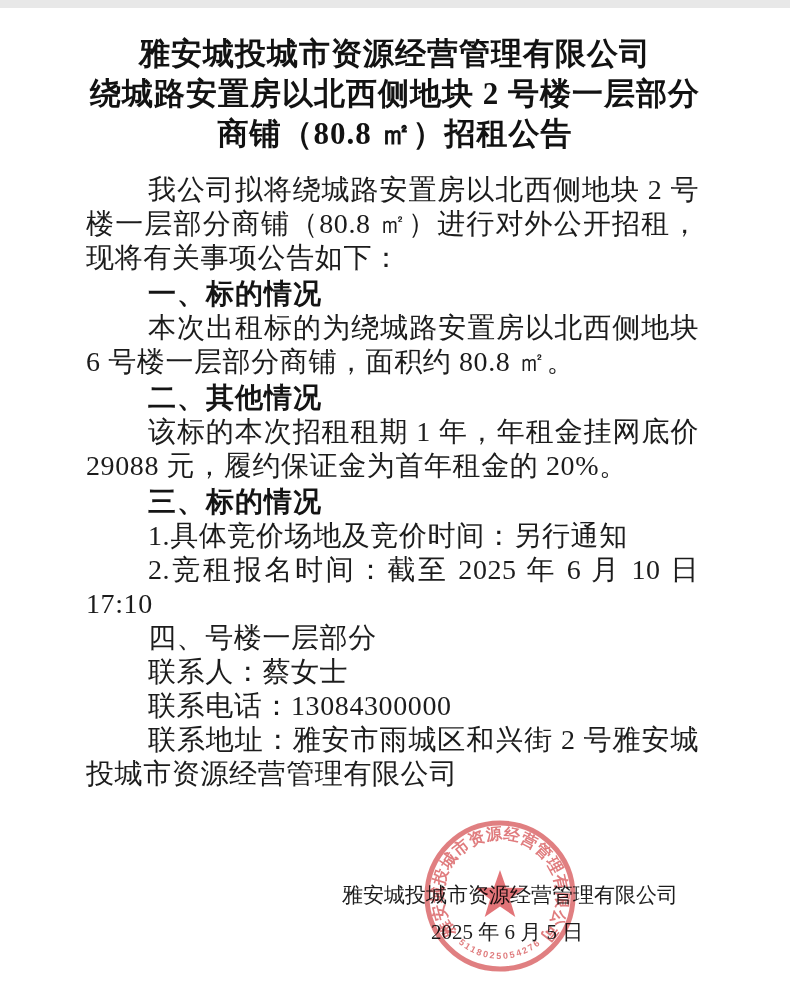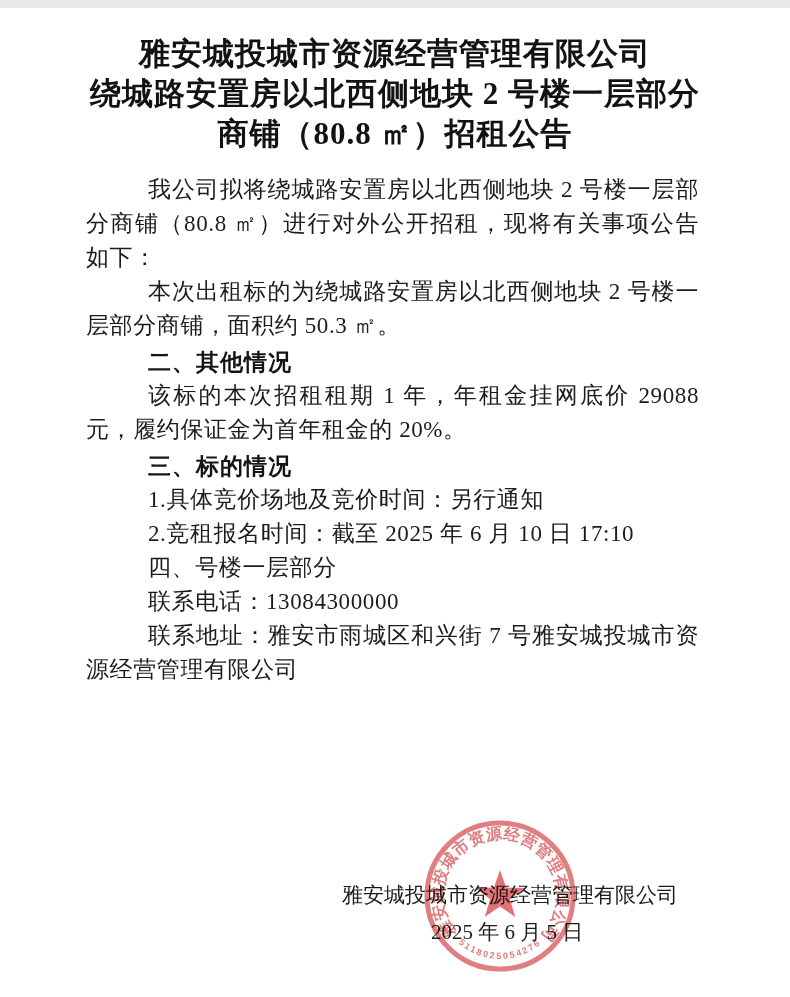--- a/index.html
+++ b/index.html
@@ -17,21 +17,21 @@
     text-align:center;
     font-weight:700;
     font-size:31px;
     line-height:40px;
     color:#121212;
     letter-spacing:1px;
   }
   .title-block .title-line { display:block; }
   .doc-body {
     margin:19px 91px 0 86px;
-    font-size:23px;
+    font-size:28px;
     line-height:34px;
     letter-spacing:0.6px;
     text-align:justify;
     color:#1c1c1c;
   }
   .doc-body p { margin:0; text-indent:62px; }
   .doc-body p.heading {
     font-family:"Liberation Sans", sans-serif;
     font-weight:700;
     letter-spacing:1px;
@@ -76,29 +76,31 @@
 <div class="page">
 
   <div class="title-block">
       <span class="title-line">雅安城投城市资源经营管理有限公司</span>
       <span class="title-line">绕城路安置房以北西侧地块 2 号楼一层部分</span>
       <span class="title-line">商铺（80.8 ㎡）招租公告</span>
     </div>
 
   <div class="doc-body">
       <p class="indent">我公司拟将绕城路安置房以北西侧地块 2 号楼一层部分商铺（80.8 ㎡）进行对外公开招租，现将有关事项公告如下：</p>
-      <p class="indent">本次出租标的为绕城路安置房以北西侧地块 2 号楼一层部分商铺，面积约 50.3 ㎡。</p>
+      <p class="heading">一、标的情况</p>
+      <p class="indent">本次出租标的为绕城路安置房以北西侧地块 6 号楼一层部分商铺，面积约 80.8 ㎡。</p>
       <p class="heading">二、其他情况</p>
       <p class="indent">该标的本次招租租期 1 年，年租金挂网底价 29088 元，履约保证金为首年租金的 20%。</p>
       <p class="heading">三、标的情况</p>
       <p class="indent">1.具体竞价场地及竞价时间：另行通知</p>
       <p class="indent">2.竞租报名时间：截至 2025 年 6 月 10 日 17:10</p>
       <p class="indent">四、号楼一层部分</p>
+      <p class="indent">联系人：蔡女士</p>
       <p class="indent">联系电话：13084300000</p>
-      <p class="indent">联系地址：雅安市雨城区和兴街 7 号雅安城投城市资源经营管理有限公司</p>
+      <p class="indent">联系地址：雅安市雨城区和兴街 2 号雅安城投城市资源经营管理有限公司</p>
     </div>
 
   <div class="sig-block">
     <span class="sig-line">雅安城投城市资源经营管理有限公司</span>
     <span class="sig-line">2025 年 6 月 5 日</span>
   </div>
 
   <svg class="seal" viewBox="0 0 160 160" xmlns="http://www.w3.org/2000/svg">
     <defs>
       <path id="sealArcTop" d="M 36.3 116.6 A 57 57 0 1 1 123.7 116.6" fill="none"></path>

